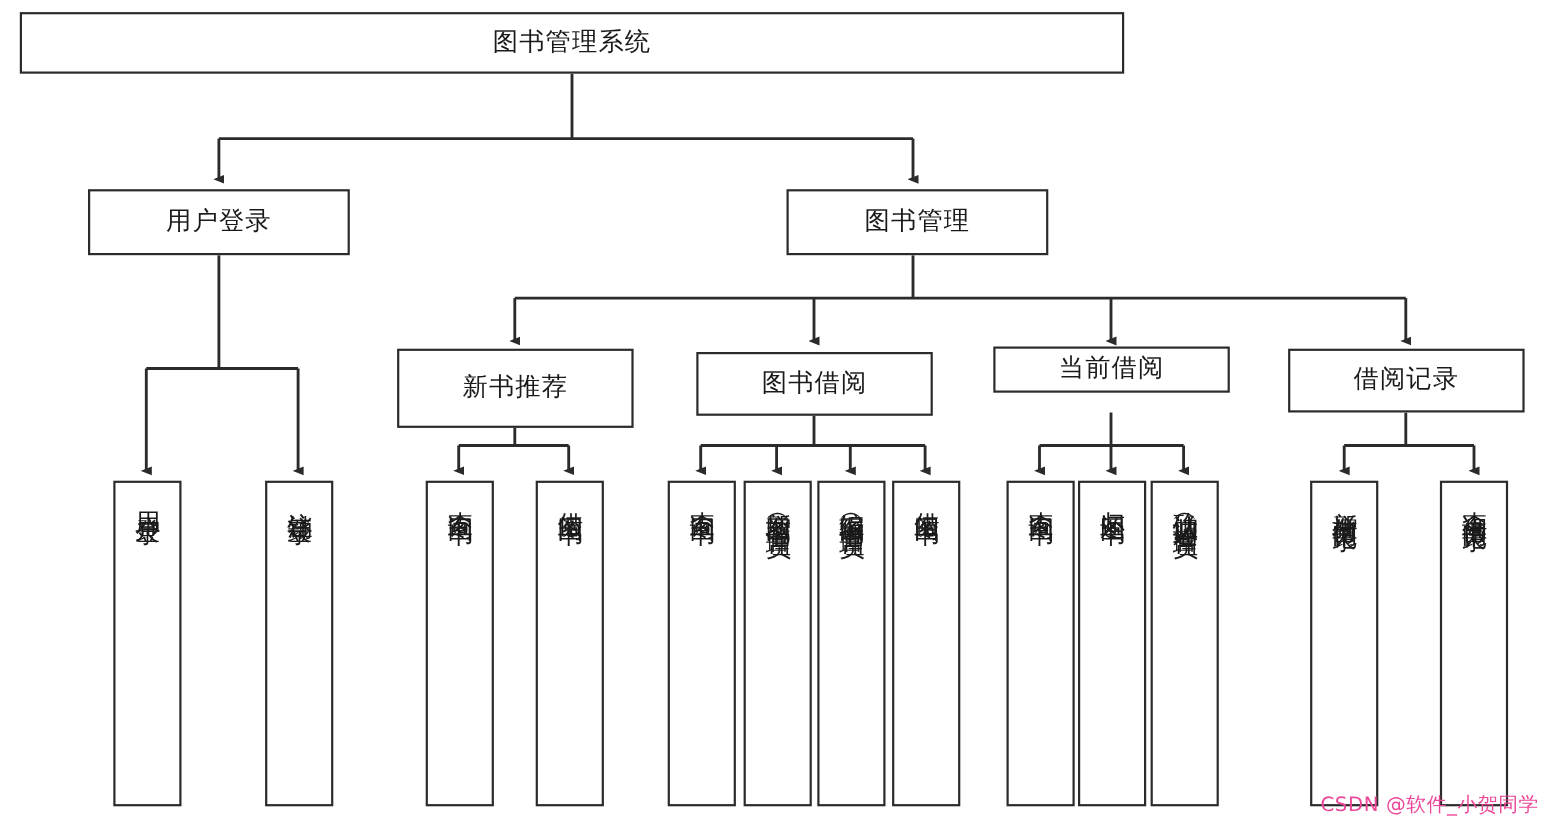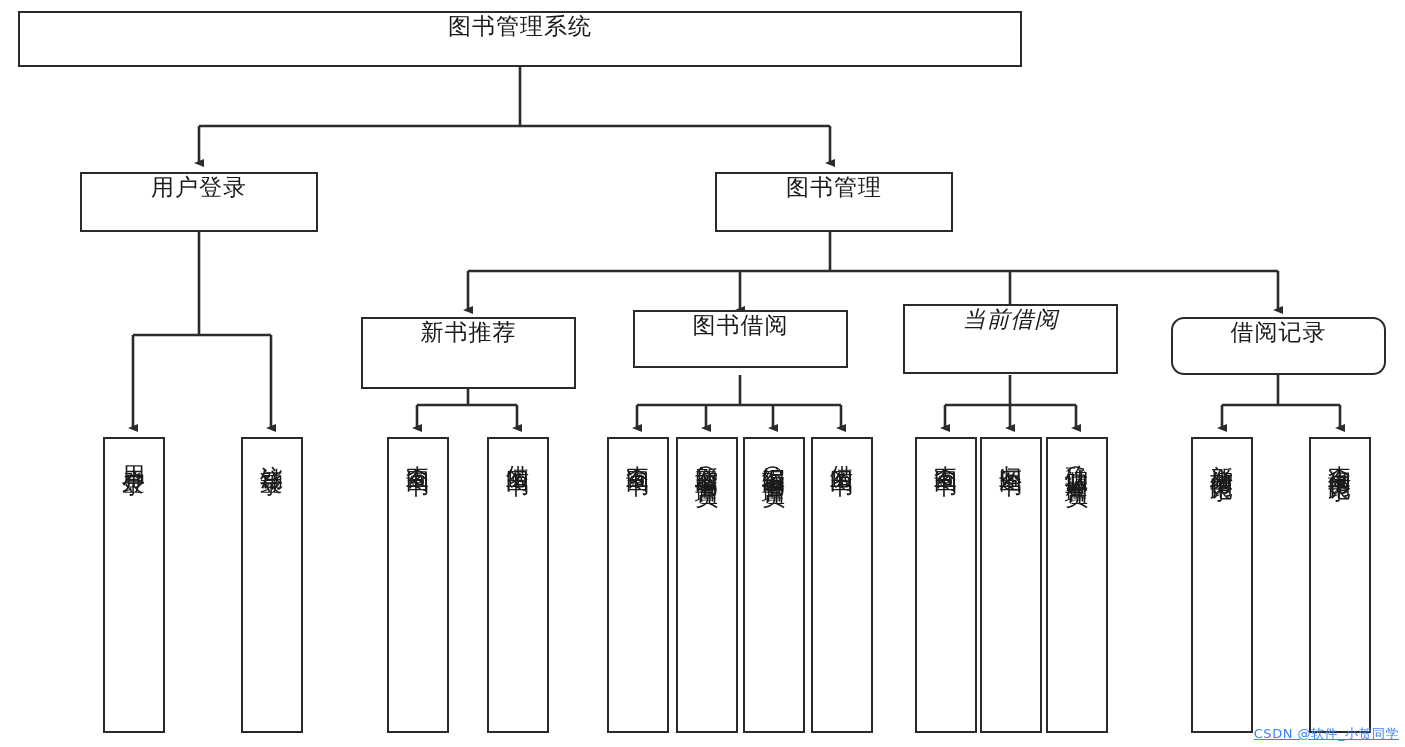--- a/index.html
+++ b/index.html
@@ -16,20 +16,21 @@
     height: 747px;
     background: #ffffff;
     overflow: hidden;
   }
   .node {
     position: absolute;
     box-sizing: border-box;
     background: #ffffff;
     border: 2.5px solid #2b2b2b;
     display: flex;
+    align-items: center;
     justify-content: center;
     color: #1a1a1a;
   }
   .node.horiz {
     font-size: 23px;
     letter-spacing: 1px;
     line-height: 1.2;
   }
   .node.vert {
     
@@ -51,25 +52,24 @@
     left: 0;
     top: 0;
     width: 1405px;
     height: 747px;
     pointer-events: none;
   }
   .watermark {
     position: absolute;
     right: 6px;
     bottom: 4px;
-    font-size: 13px;
-    color: #3b82f6;
+    font-size: 18px;
+    color: #ec4899;
     letter-spacing: 0.5px;
     white-space: nowrap;
-    text-decoration: underline;
   }
 </style>
 </head>
 <body>
 
 <div id="canvas">
 
   <svg id="edges" viewBox="0 0 1405 747">
     <defs>
       <marker id="arrow" markerWidth="10" markerHeight="10" refX="5" refY="5" orient="auto" markerUnits="userSpaceOnUse">
@@ -129,29 +129,29 @@
   </div>
 
   <div class="node horiz" style="left:715px; top:172px; width:238px; height:60px;">
     <span>图书管理</span>
   </div>
 
   <div class="node horiz" style="left:361px; top:317px; width:215px; height:72px;">
     <span>新书推荐</span>
   </div>
 
-  <div class="node horiz" style="left:633px; top:310px; width:215px; height:58px;">
+  <div class="node horiz" style="left:633px; top:320px; width:215px; height:58px;">
     <span>图书借阅</span>
   </div>
 
-  <div class="node horiz" style="left:903px; top:304px; width:215px; height:70px;font-style:italic;">
+  <div class="node horiz" style="left:903px; top:315px; width:215px; height:42px;">
     <span>当前借阅</span>
   </div>
 
-  <div class="node horiz" style="left:1171px; top:317px; width:215px; height:58px;border-radius:13px;">
+  <div class="node horiz" style="left:1171px; top:317px; width:215px; height:58px;">
     <span>借阅记录</span>
   </div>
 
   <div class="node vert" style="left:103px; top:437px; width:62px; height:296px;">
     <span class="vlabel">用户登录</span>
   </div>
 
   <div class="node vert" style="left:241px; top:437px; width:62px; height:296px;">
     <span class="vlabel">注销登录</span>
   </div>

